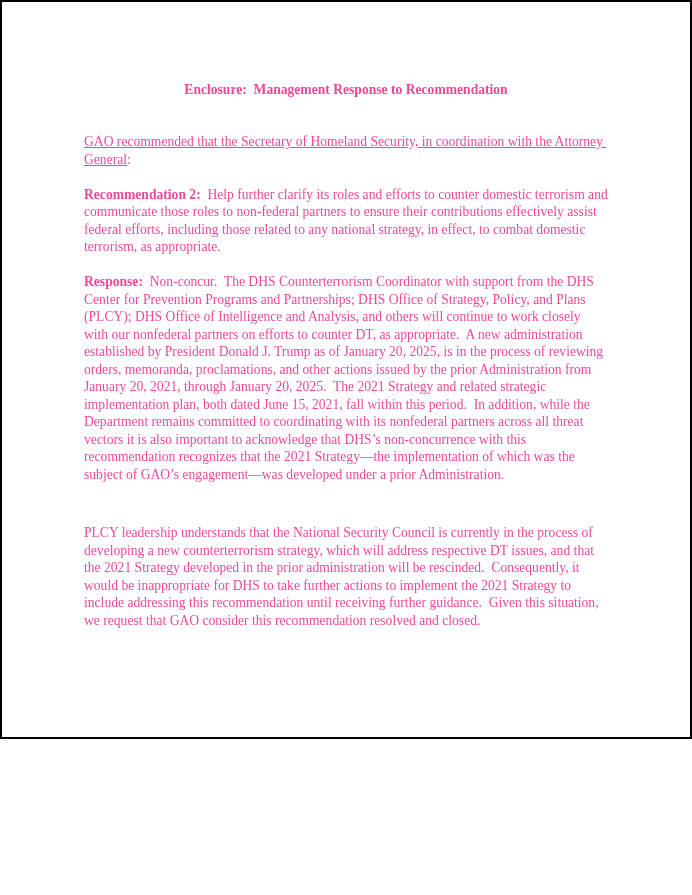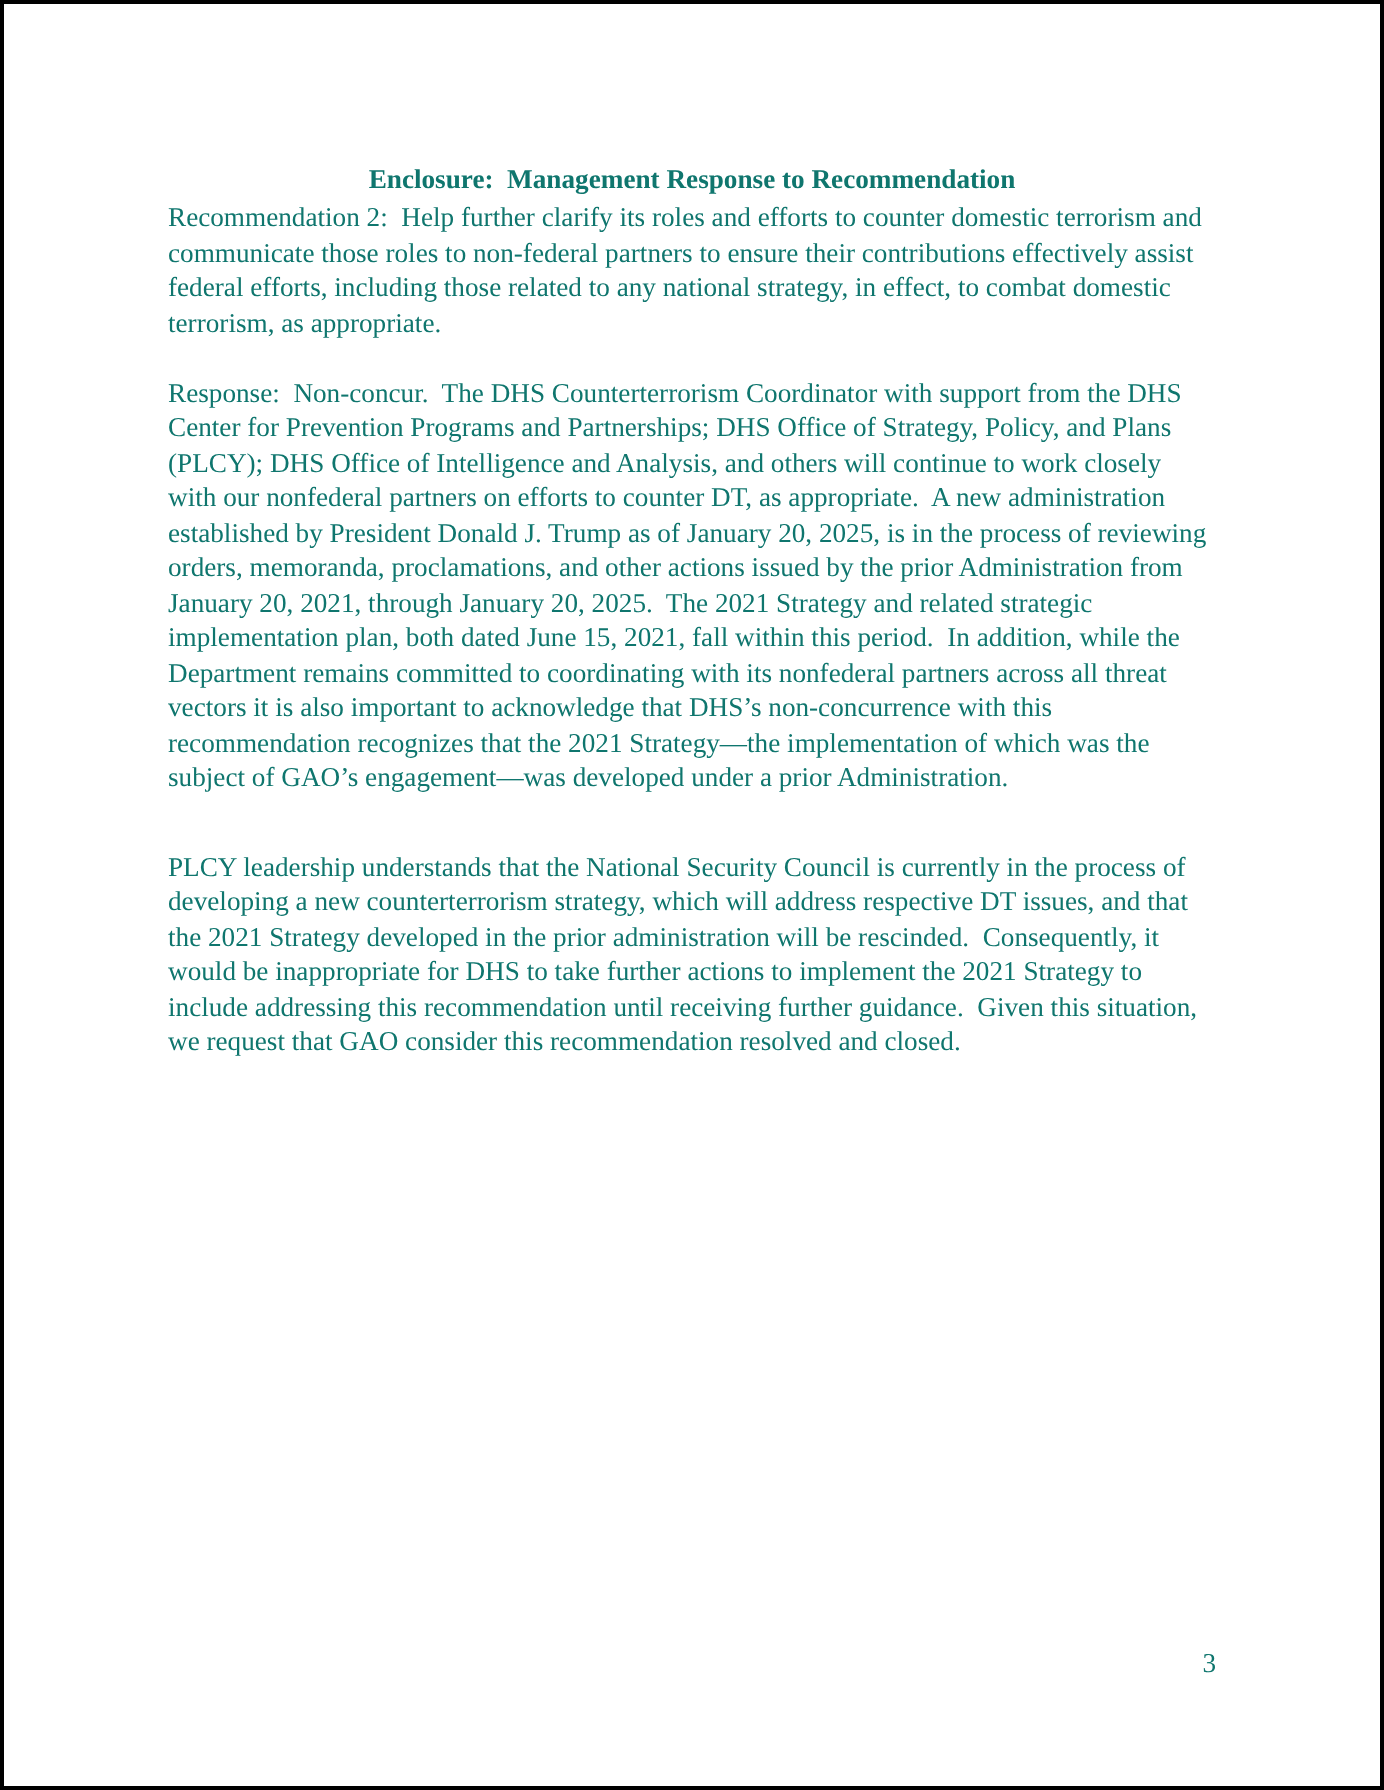--- a/index.html
+++ b/index.html
@@ -3,25 +3,25 @@
 <meta charset="utf-8">
 <style>
   html, body {
     margin: 0;
     padding: 0;
     background: #ffffff;
   }
   .page {
     position: relative;
     width: 692px;
-    height: 895px;
+    height: 739px;
     box-sizing: border-box;
     border: 2px solid #000000;
     background: #ffffff;
-    color: #0f766e;
+    color: #ec4899;
     font-family: "Liberation Serif", "DejaVu Serif", serif;
     overflow: hidden;
   }
   .content {
     padding: 78px 82px 0 82px;
   }
   .doc-title {
     margin: 0;
     font-size: 13.6px;
     font-weight: 700;
@@ -36,47 +36,48 @@
     margin: 0 0 17.5px 0;
     font-size: 13.6px;
     line-height: 17.5px;
     white-space: pre-wrap;
     text-align: left;
   }
   .intro {
     margin-top: 33px;
   }
   .closing {
-    margin-top: 27px;
+    margin-top: 41px;
   }
   .underline {
     text-decoration: underline;
   }
   .lead {
-    font-weight: 400;
+    font-weight: 700;
     text-align: center;
   }
   .page-number {
     position: absolute;
     top: 821px;
     right: 82px;
     font-size: 13.6px;
     line-height: 17.5px;
   }
 </style>
 </head>
 <body>
 
 <div class="page">
   <div class="content">
 
     <h1 class="doc-title">
       <span class="title-line">Enclosure:  Management Response to Recommendation</span>
     </h1>
 
+    <p class="para intro"><span class="underline">GAO recommended that the Secretary of Homeland Security, in coordination with the Attorney General</span><span>:</span></p>
 
     <p class="para"><span class="lead">Recommendation 2:</span><span>  Help further clarify its roles and efforts to counter domestic terrorism and communicate those roles to non-federal partners to ensure their contributions effectively assist federal efforts, including those related to any national strategy, in effect, to combat domestic terrorism, as appropriate.</span></p>
 
     <p class="para"><span class="lead">Response:</span><span>  Non-concur.  The DHS Counterterrorism Coordinator with support from the DHS Center for Prevention Programs and Partnerships; DHS Office of Strategy, Policy, and Plans (PLCY); DHS Office of Intelligence and Analysis, and others will continue to work closely with our nonfederal partners on efforts to counter DT, as appropriate.  A new administration established by President Donald J. Trump as of January 20, 2025, is in the process of reviewing orders, memoranda, proclamations, and other actions issued by the prior Administration from January 20, 2021, through January 20, 2025.  The 2021 Strategy and related strategic implementation plan, both dated June 15, 2021, fall within this period.  In addition, while the Department remains committed to coordinating with its nonfederal partners across all threat vectors it is also important to acknowledge that DHS’s non-concurrence with this recommendation recognizes that the 2021 Strategy—the implementation of which was the subject of GAO’s engagement—was developed under a prior Administration.</span></p>
 
     <p class="para closing"><span>PLCY leadership understands that the National Security Council is currently in the process of developing a new counterterrorism strategy, which will address respective DT issues, and that the 2021 Strategy developed in the prior administration will be rescinded.  Consequently, it would be inappropriate for DHS to take further actions to implement the 2021 Strategy to include addressing this recommendation until receiving further guidance.  Given this situation, we request that GAO consider this recommendation resolved and closed.</span></p>
 
   </div>
 
   <div class="page-number">3</div>

